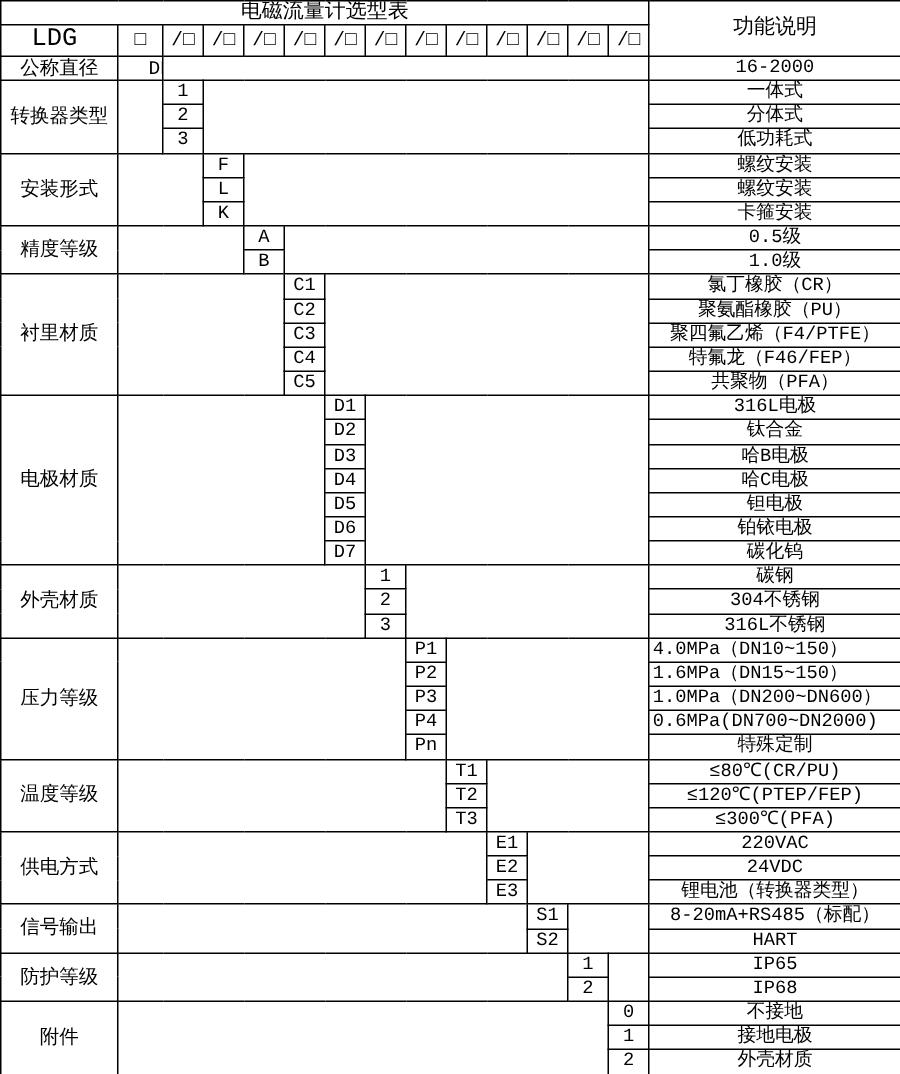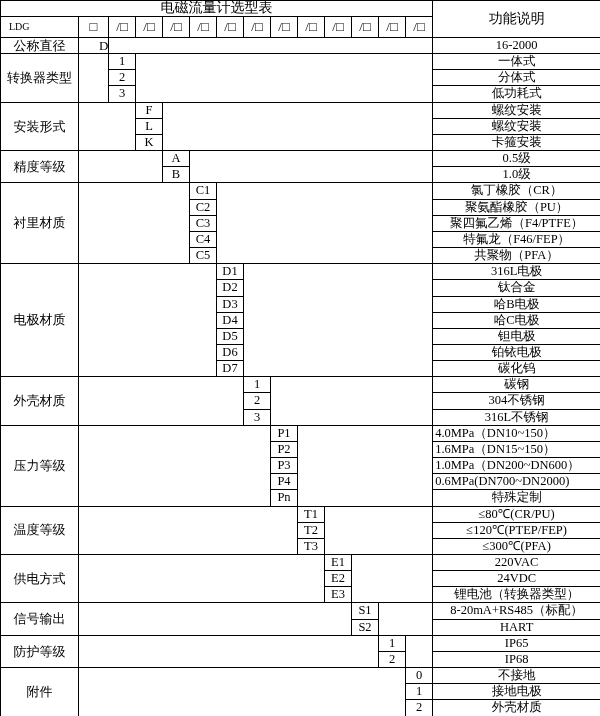--- a/index.html
+++ b/index.html
@@ -1,36 +1,36 @@
 <!DOCTYPE html>
 <html><head>
 <meta charset="utf-8">
 <style>
   html,body{margin:0;padding:0;background:#ffffff;}
   .sheet{width:600px;height:716px;background:#ffffff;overflow:hidden;}
   table{
     border-collapse:collapse;table-layout:fixed;
     width:600px;height:716px;
-    font-family:Liberation Serif, serif;
+    font-family:Liberation Mono, monospace;
     color:#000;
   }
   td{
     border:1px solid #000;
     padding:0;margin:0;
     text-align:center;vertical-align:middle;
     font-size:13px;line-height:1.05;
     overflow:hidden;white-space:nowrap;
   }
   tr.hr1{height:16px;}
   tr.hr2{height:21px;}
   tr.r{height:16.17px;}
   td.title{font-size:14px;}
   td.fnhead{font-size:14px;}
   td.lbl{font-size:13px;}
-  td.ldg{text-align:left;padding-left:8px;font-size:10px;}
+  td.ldg{text-align:left;padding-left:20px;font-size:17px;}
   td.boxc{font-size:13px;letter-spacing:0;}
   td.code{font-size:12.5px;}
   td.dn{text-align:left;padding-left:20px;font-size:13px;margin-left:36px;}
   td.fn{font-size:12.5px;}
   td.fn.left{text-align:left;padding-left:2px;margin-top:36px;}
   td.sp{background:#ffffff;}
 </style>
 </head>
 <body>
 

